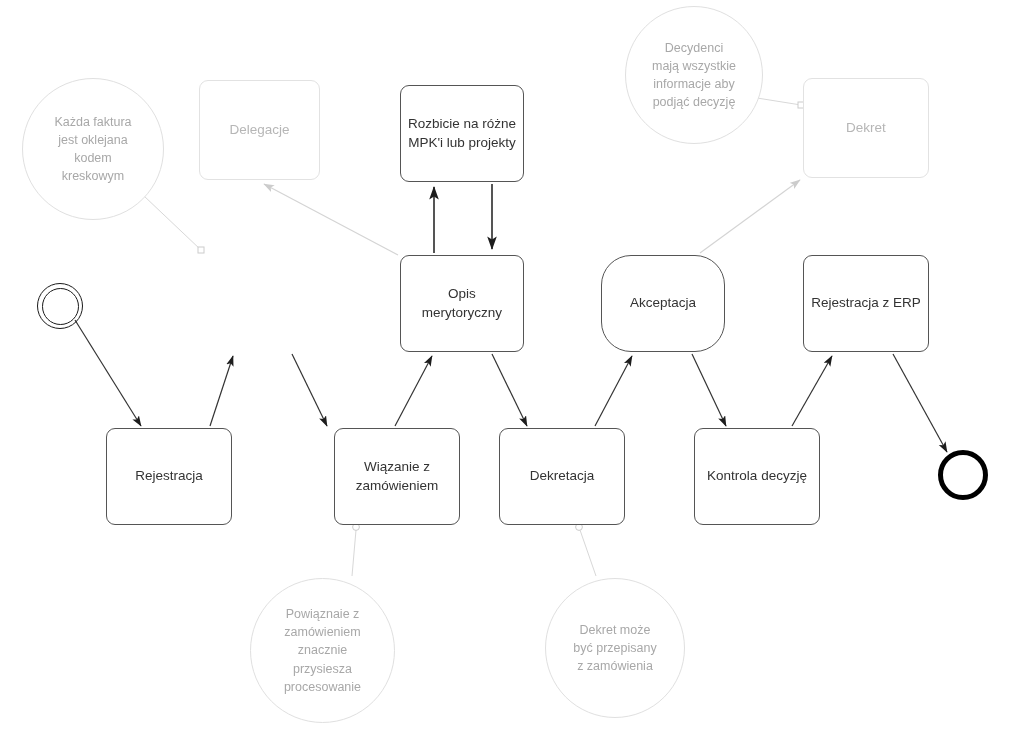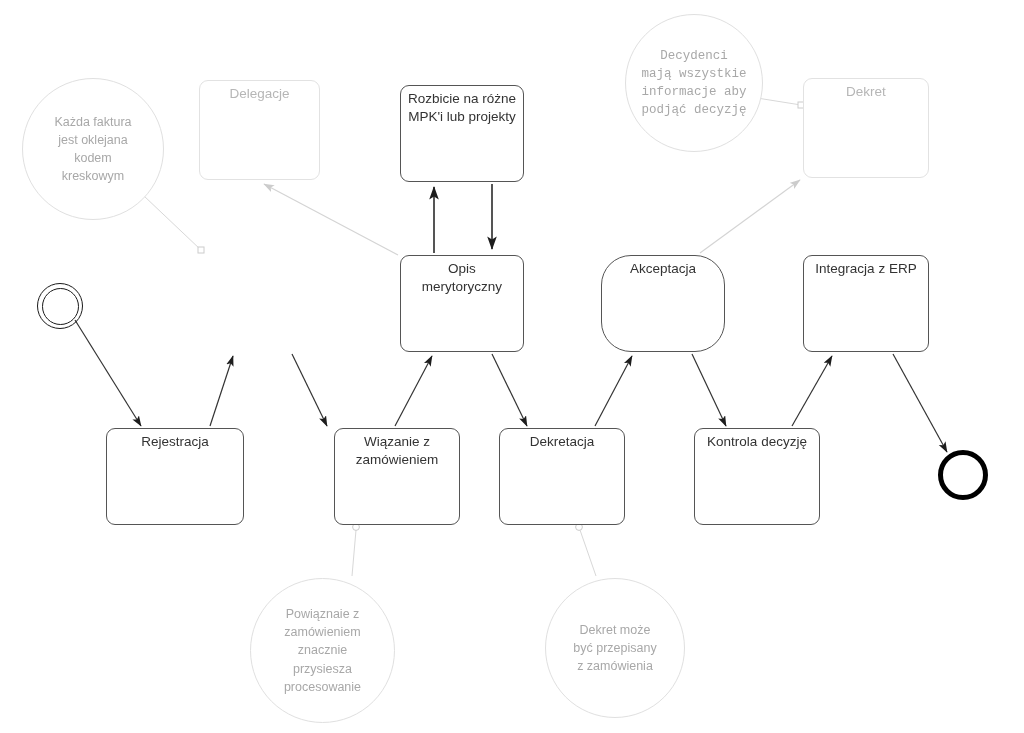--- a/index.html
+++ b/index.html
@@ -24,20 +24,21 @@
     width: 1024px;
     height: 733px;
   }
   .node {
     position: absolute;
     box-sizing: border-box;
     border: 1.3px solid #555555;
     border-radius: 9px;
     background: #ffffff;
     display: flex;
+    align-items: center;
     justify-content: center;
     text-align: center;
     color: #333333;
     font-size: 13.5px;
     line-height: 1.35;
     padding: 4px 2px;
     z-index: 3;
   }
   .node.faded {
     border-color: #e2e2e2;
@@ -164,24 +165,24 @@
   <div class="node" style="left:400px; top:255px; width:124px; height:97px;">
     <span class="node-label">Opis
 merytoryczny</span>
   </div>
 
   <div class="node" style="left:601px; top:255px; width:124px; height:97px;border-radius:30px;">
     <span class="node-label">Akceptacja</span>
   </div>
 
   <div class="node" style="left:803px; top:255px; width:126px; height:97px;">
-    <span class="node-label">Integracja z ERP</span>
-  </div>
-
-  <div class="node" style="left:106px; top:428px; width:138px; height:97px;">
+    <span class="node-label">Rejestracja z ERP</span>
+  </div>
+
+  <div class="node" style="left:106px; top:428px; width:126px; height:97px;">
     <span class="node-label">Rejestracja</span>
   </div>
 
   <div class="node" style="left:302px; top:428px; width:126px; height:97px;margin-left:32px;">
     <span class="node-label">Wiązanie z
 zamówieniem</span>
   </div>
 
   <div class="node" style="left:499px; top:428px; width:126px; height:97px;">
     <span class="node-label">Dekretacja</span>
@@ -191,21 +192,21 @@
     <span class="node-label">Kontrola decyzję</span>
   </div>
 
   <div class="note" style="left:22px; top:78px; width:142px; height:142px;">
     <span class="note-label">Każda faktura
 jest oklejana
 kodem
 kreskowym</span>
   </div>
 
-  <div class="note" style="left:625px; top:14px; width:138px; height:138px;font-family:Liberation Mono, monospace;">
+  <div class="note" style="left:625px; top:6px; width:138px; height:138px;">
     <span class="note-label">Decydenci
 mają wszystkie
 informacje aby
 podjąć decyzję</span>
   </div>
 
   <div class="note" style="left:250px; top:578px; width:145px; height:145px;">
     <span class="note-label">Powiąznaie z
 zamówieniem
 znacznie

